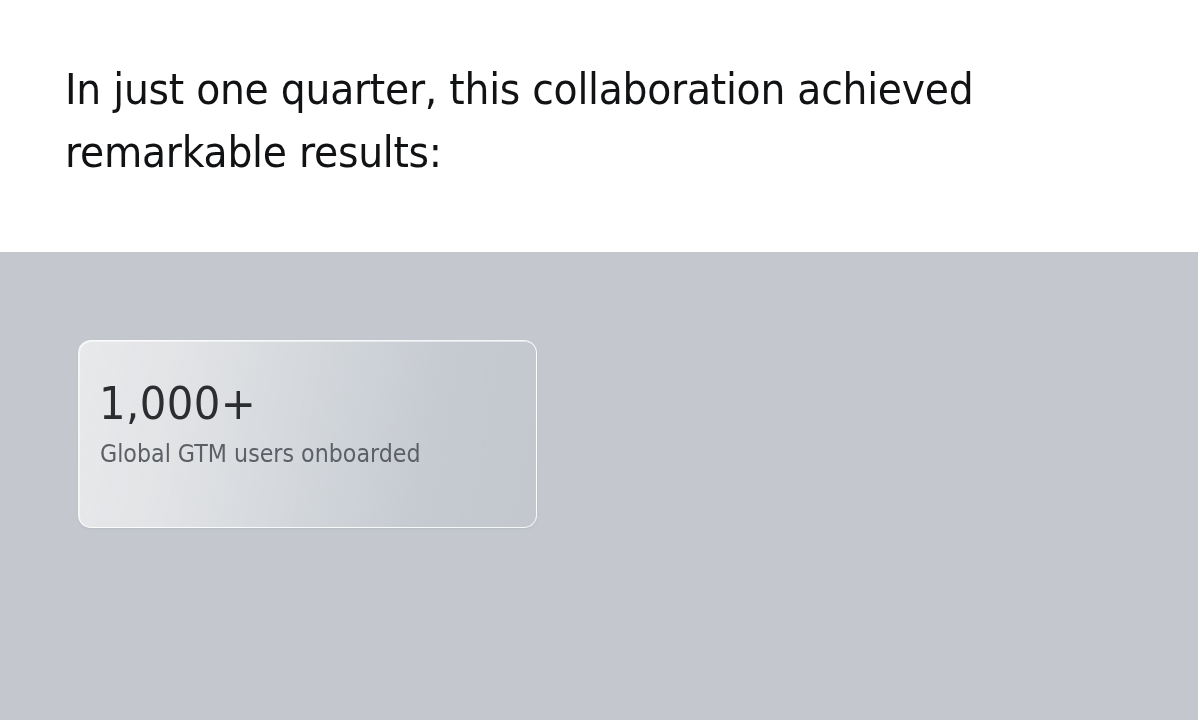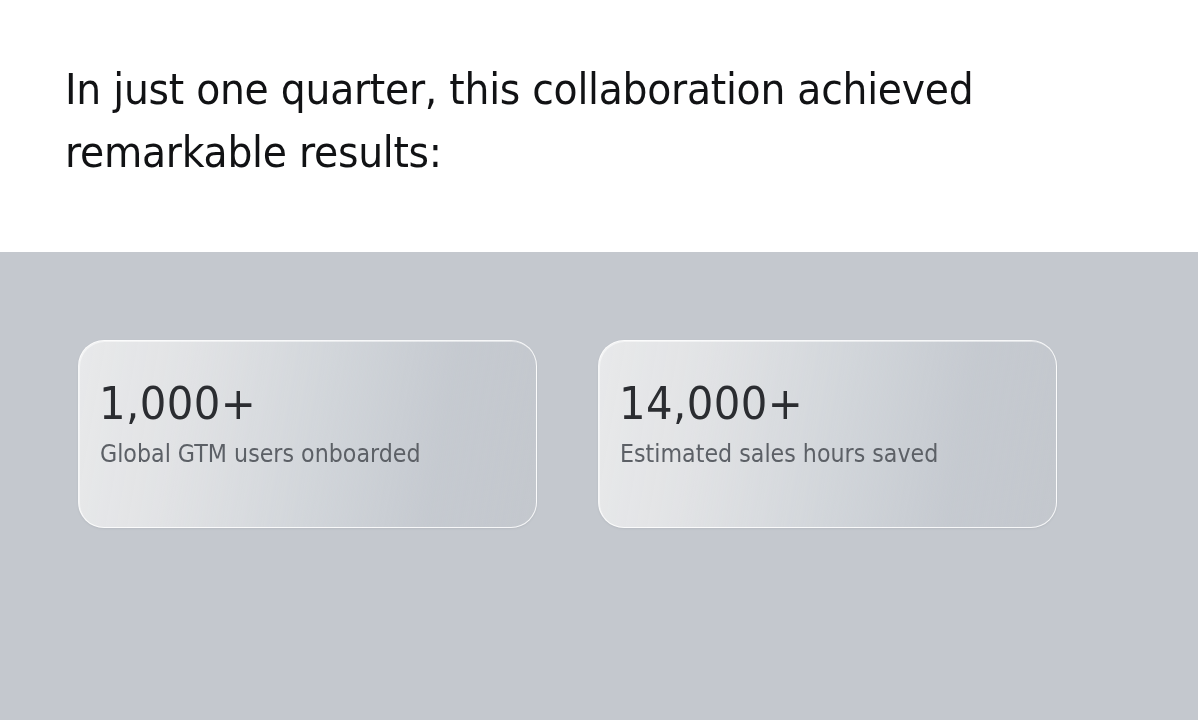--- a/index.html
+++ b/index.html
@@ -67,21 +67,21 @@
     top: 88px;
     display: flex;
     gap: 61px;
   }
 
   .stat-card {
     position: relative;
     box-sizing: border-box;
     width: 459px;
     height: 188px;
-    border-radius: 26px;
+    border-radius: 13px;
     border: 1px solid rgba(255, 255, 255, 0.85);
     background:
       linear-gradient(100deg,
         rgba(233, 234, 235, 0.97) 0%,
         rgba(228, 229, 231, 0.93) 22%,
         rgba(215, 219, 223, 0.72) 52%,
         rgba(200, 205, 212, 0.38) 78%,
         rgba(196, 200, 206, 0.16) 100%);
     box-shadow:
       0 1px 2px rgba(120, 126, 136, 0.18),
@@ -135,24 +135,18 @@
 
     <div class="cards-row">
 
       <div class="stat-card">
         <div class="stat-card-inner">
           <p class="stat-value">1,000+</p>
           <p class="stat-label">Global GTM users onboarded</p>
         </div>
       </div>
 
-      <div class="stat-card">
-        <div class="stat-card-inner">
-          <p class="stat-value">14,000+</p>
-          <p class="stat-label">Estimated sales hours saved</p>
-        </div>
-      </div>
 
     </div>
 
   </section>
 
 </div>
 
 </body></html>

